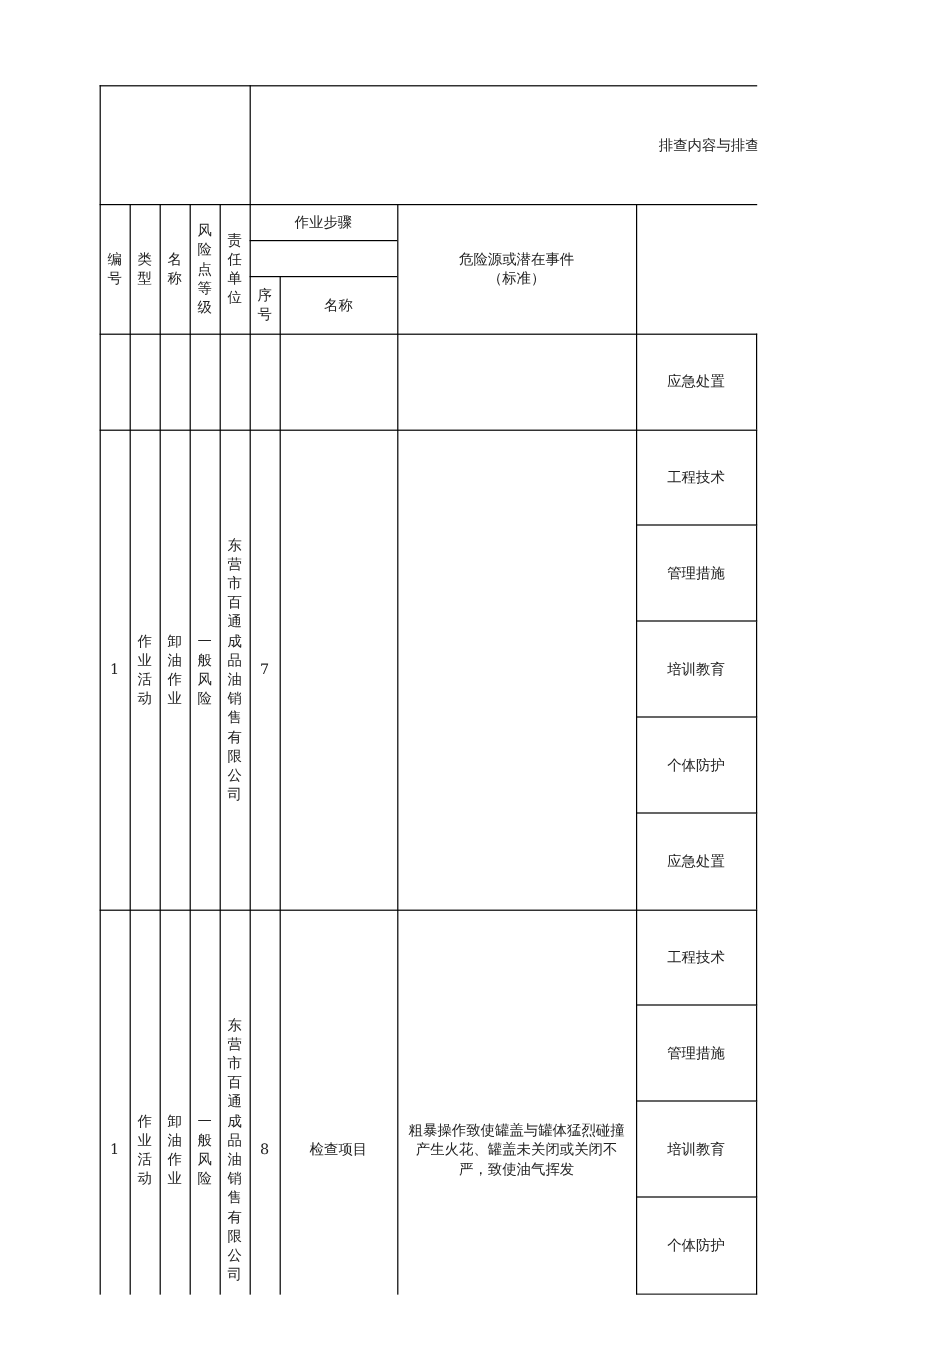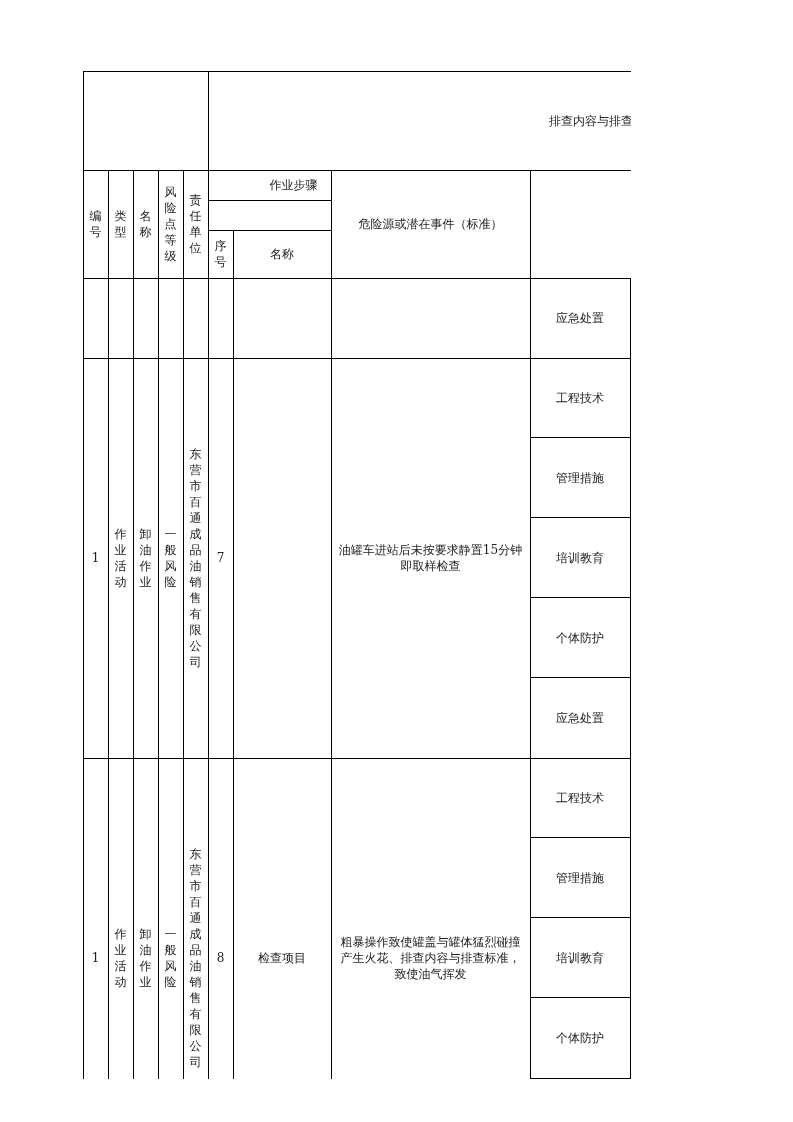--- a/index.html
+++ b/index.html
@@ -69,33 +69,33 @@
       </div>
   </div>
   <div class="cell" style="left:183px; top:170px; width:25px; height:108px;">
     <div class="vtext">
         <span>责</span>
         <span>任</span>
         <span>单</span>
         <span>位</span>
       </div>
   </div>
-  <div class="cell" style="left:208px; top:170px; width:123px; height:30px;margin-left:24px;">
+  <div class="cell" style="left:208px; top:170px; width:123px; height:30px;">
     <span>作业步骤</span>
   </div>
   <div class="cell" style="left:208px; top:230px; width:25px; height:48px;">
     <div class="vtext">
         <span>序</span>
         <span>号</span>
       </div>
   </div>
   <div class="cell" style="left:233px; top:230px; width:98px; height:48px;justify-content:center;">
     <span>名称</span>
   </div>
-  <div class="cell" style="left:331px; top:170px; width:199px; height:108px; flex-direction:row;">
+  <div class="cell" style="left:331px; top:170px; width:199px; height:108px; flex-direction:column;">
     <span>危险源或潜在事件</span>
     <span>（标准）</span>
   </div>
 
   <div class="hl" style="left:83px; top:358px; width:548px;"></div>
   <div class="cell" style="left:530px; top:278px; width:101px; height:80px; border-right:1px solid #000;">
     <span>应急处置</span>
   </div>
 
   <div class="cell" style="left:83px; top:358px; width:25px; height:400px;">
@@ -139,23 +139,20 @@
         <span>售</span>
         <span>有</span>
         <span>限</span>
         <span>公</span>
         <span>司</span>
       </div>
   </div>
   <div class="cell" style="left:208px; top:358px; width:25px; height:400px;">
     <span>7</span>
   </div>
-  <div class="cell wrap" style="left:331px; top:358px; width:199px; height:400px;">
-    <span>油罐车进站后未按要求静置15分钟即取样检查</span>
-  </div>
 
   <div class="cell" style="left:530px; top:358px; width:101px; height:80px; border-right:1px solid #000; border-bottom:1px solid #000;">
     <span>工程技术</span>
   </div>
   <div class="cell" style="left:530px; top:438px; width:101px; height:80px; border-right:1px solid #000; border-bottom:1px solid #000;">
     <span>管理措施</span>
   </div>
   <div class="cell" style="left:530px; top:518px; width:101px; height:80px; border-right:1px solid #000; border-bottom:1px solid #000;">
     <span>培训教育</span>
   </div>
@@ -213,21 +210,21 @@
         <span>司</span>
       </div>
   </div>
   <div class="cell" style="left:208px; top:758px; width:25px; height:400px;">
     <span>8</span>
   </div>
   <div class="cell" style="left:233px; top:758px; width:98px; height:400px;">
     <span>检查项目</span>
   </div>
   <div class="cell wrap" style="left:331px; top:758px; width:199px; height:400px;">
-    <span>粗暴操作致使罐盖与罐体猛烈碰撞产生火花、排查内容与排查标准，致使油气挥发</span>
+    <span>粗暴操作致使罐盖与罐体猛烈碰撞产生火花、罐盖未关闭或关闭不严，致使油气挥发</span>
   </div>
 
   <div class="cell" style="left:530px; top:758px; width:101px; height:80px; border-right:1px solid #000; border-bottom:1px solid #000;">
     <span>工程技术</span>
   </div>
   <div class="cell" style="left:530px; top:838px; width:101px; height:80px; border-right:1px solid #000; border-bottom:1px solid #000;">
     <span>管理措施</span>
   </div>
   <div class="cell" style="left:530px; top:918px; width:101px; height:80px; border-right:1px solid #000; border-bottom:1px solid #000;">
     <span>培训教育</span>

